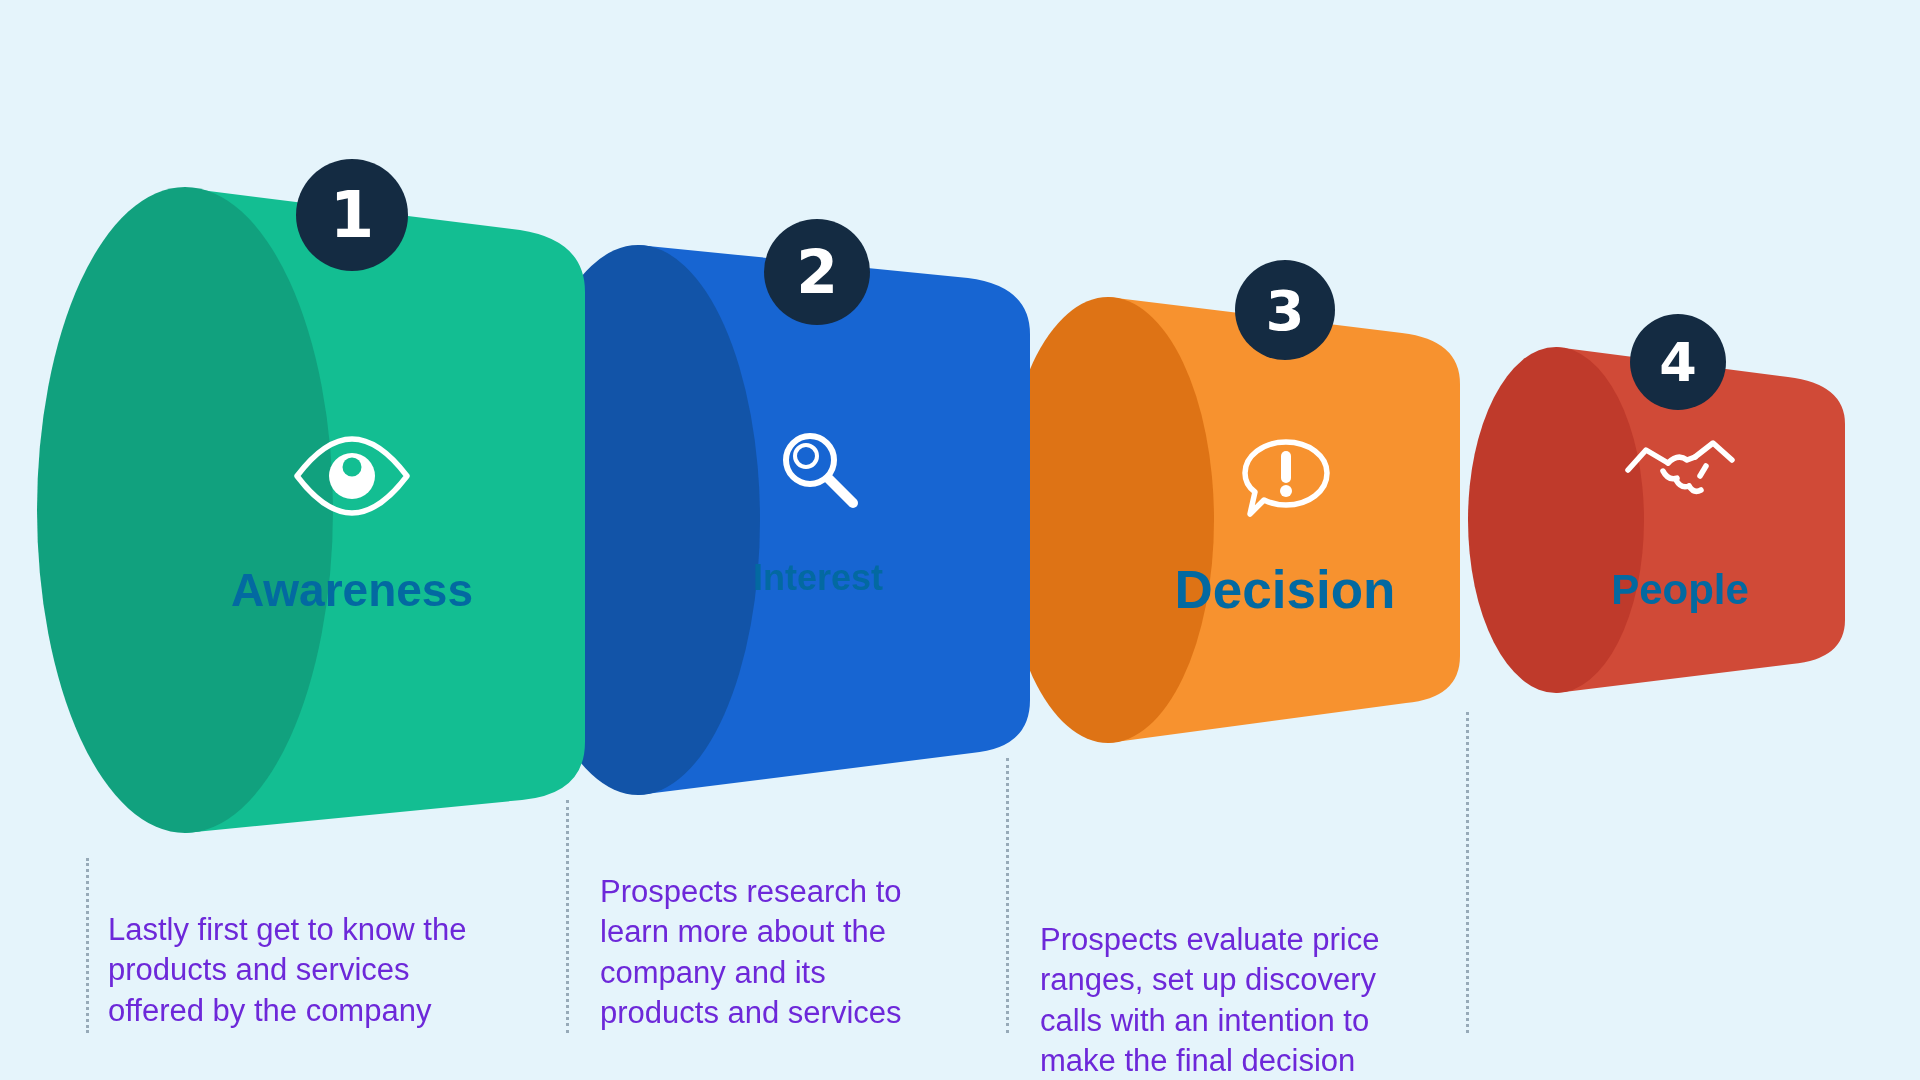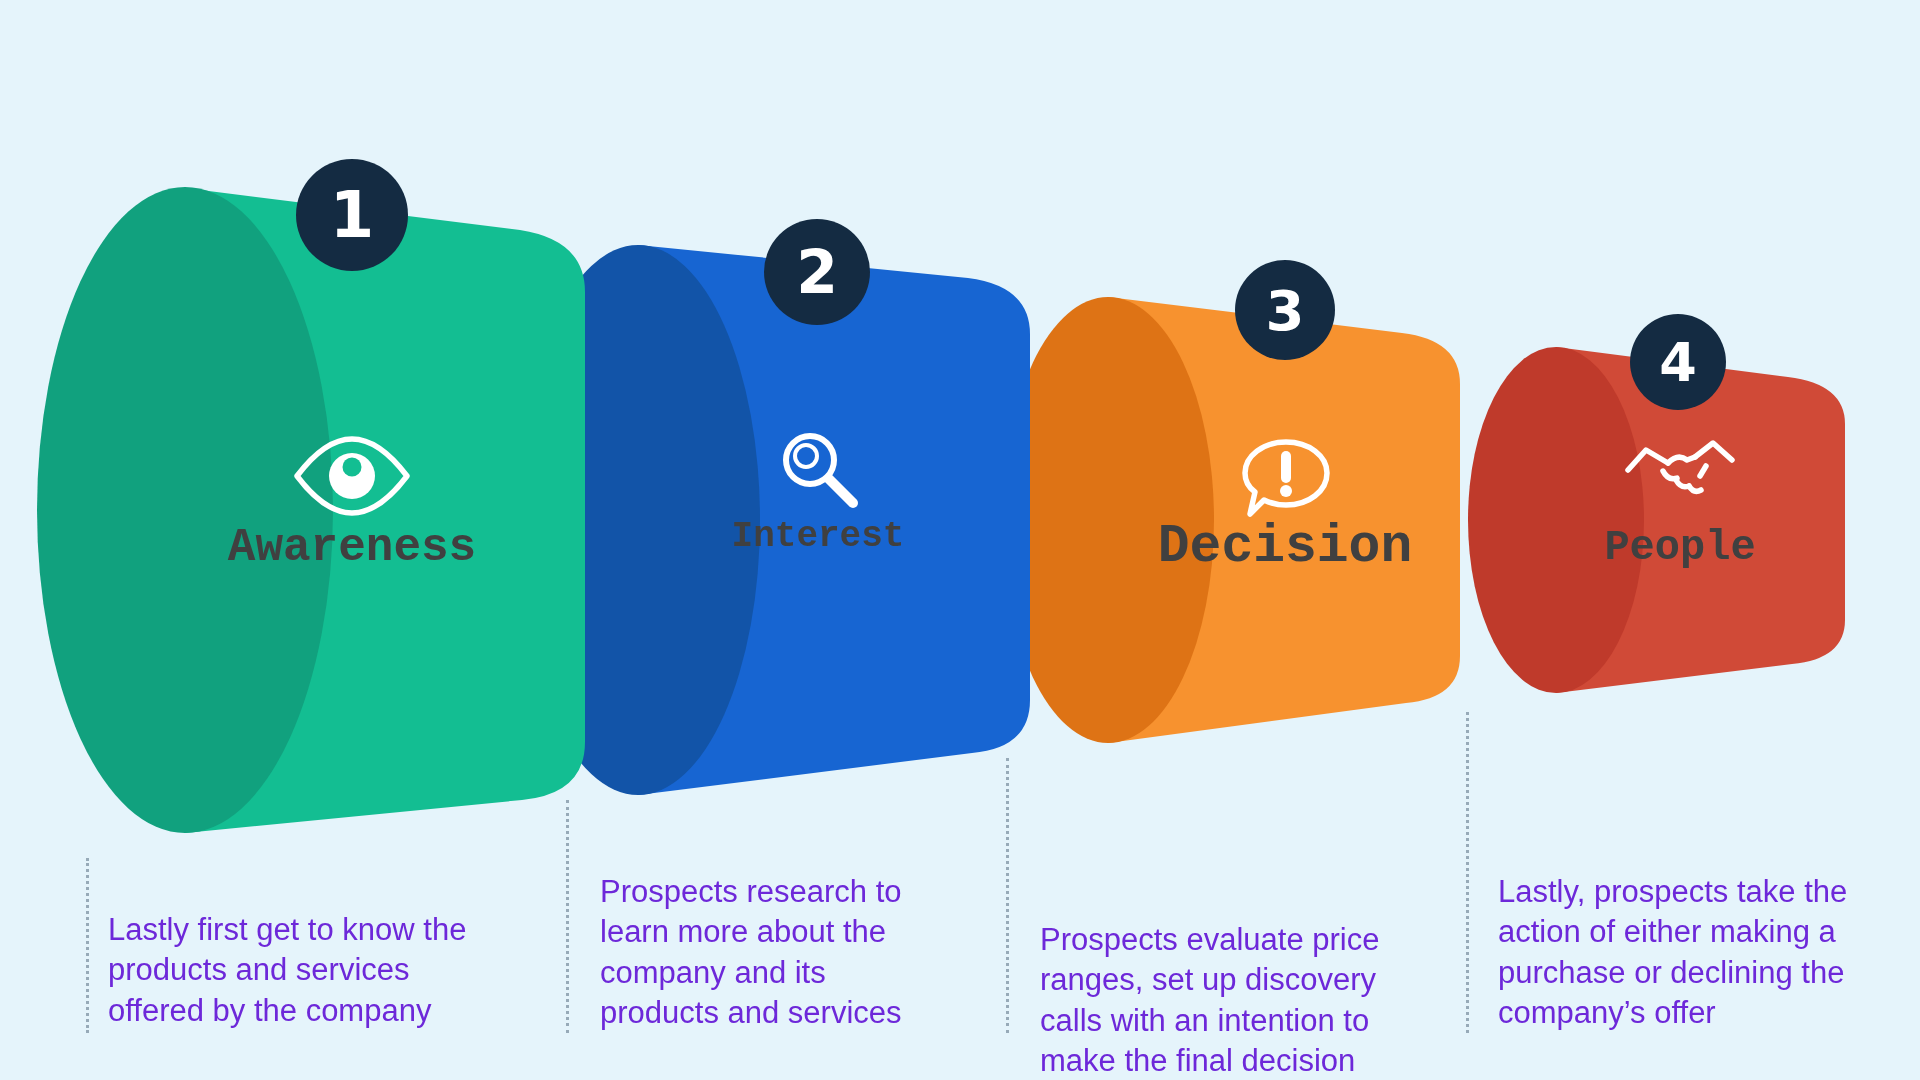--- a/index.html
+++ b/index.html
@@ -21,22 +21,23 @@
   }
   .badge.b1{left:296px;top:159px;width:112px;height:112px;font-size:64px;}
   .badge.b2{left:764px;top:219px;width:106px;height:106px;font-size:60px;}
   .badge.b3{left:1235px;top:260px;width:100px;height:100px;font-size:56px;}
   .badge.b4{left:1630px;top:314px;width:96px;height:96px;font-size:54px;}
 
   .stage-icon{position:absolute;transform:translate(-50%,-50%);}
 
   .stage-label{
     position:absolute;transform:translate(-50%,-50%);
-    color:#404040;font-weight:bold;white-space:nowrap;
-    font-family:Liberation Mono, monospace;
+    color:#0369a1;font-weight:bold;white-space:nowrap;
+    font-family:Liberation Sans, sans-serif;
+    margin-top:42px;
   }
   .stage-label.l1{left:352px;top:548px;font-size:46px;}
   .stage-label.l2{left:818px;top:536px;font-size:36px;}
   .stage-label.l3{left:1285px;top:547px;font-size:53px;}
   .stage-label.l4{left:1680px;top:548px;font-size:42px;}
 
   .dotted{
     position:absolute;width:0;border-left:3px dotted #97aab8;
   }
   .dotted.d1{left:86px;top:858px;height:175px;}
@@ -139,15 +140,14 @@
   <div class="stage-label l4">People</div>
 
   <div class="dotted d1"></div>
   <div class="dotted d2"></div>
   <div class="dotted d3"></div>
   <div class="dotted d4"></div>
 
   <div class="desc c1">Lastly first get to know the products and services offered by the company</div>
   <div class="desc c2">Prospects research to learn more about the company and its products and services</div>
   <div class="desc c3">Prospects evaluate price ranges, set up discovery calls with an intention to make the final decision</div>
-  <div class="desc c4">Lastly, prospects take the action of either making a purchase or declining the company’s offer</div>
 
 </div>
 
 </body></html>

